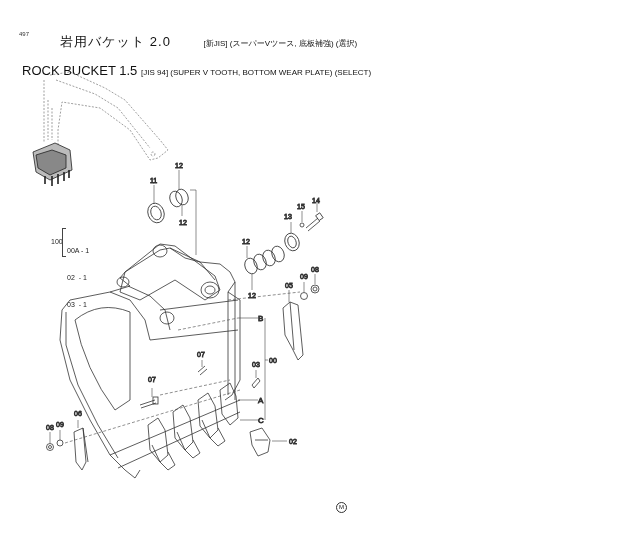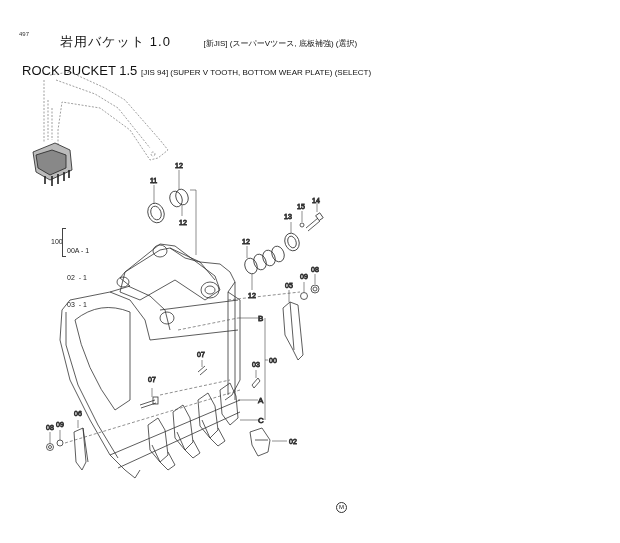--- a/index.html
+++ b/index.html
@@ -20,21 +20,21 @@
   .kit .rows { position: absolute; left: 16px; top: 0; white-space: pre; }
   .mark { position: absolute; left: 336px; top: 502px; width: 9px; height: 9px; border: 1px solid #333;
           border-radius: 50%; font-size: 6px; text-align: center; line-height: 9px; }
 </style>
 </head>
 <body>
 
 <div class="page-num">497</div>
 
 <div class="title-jp">
-  <span>岩用バケット 1.0</span>
+  <span>岩用バケット 2.0</span>
   <span class="small">[新JIS] (スーパーVツース, 底板補強) (選択)</span>
 </div>
 <div class="title-en">
   <span>ROCK BUCKET 1.5</span>
   <span class="small">[JIS 94] (SUPER V TOOTH, BOTTOM WEAR PLATE) (SELECT)</span>
 </div>
 
 <div class="kit">
   <span class="prefix">100</span>
   <span class="brace"></span>

